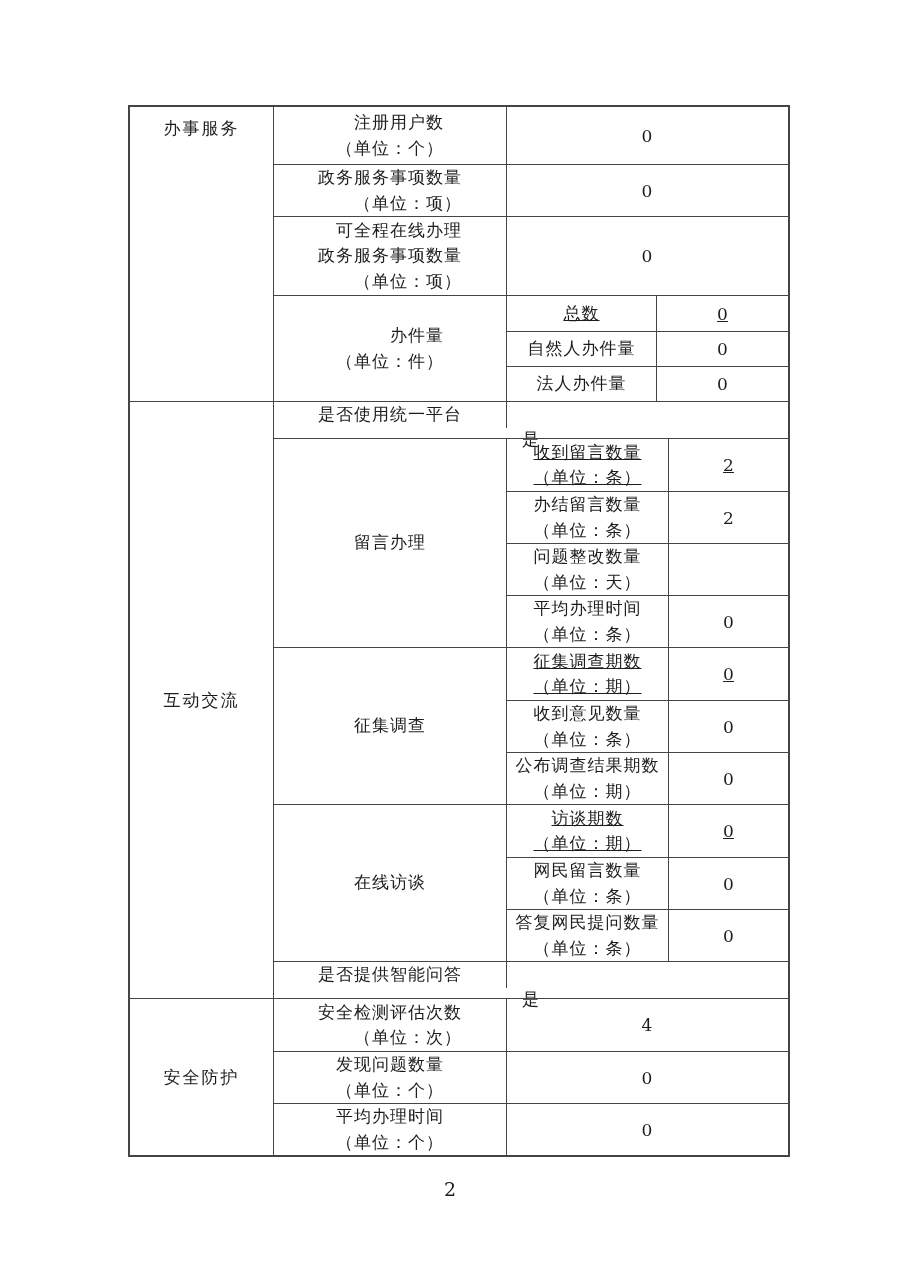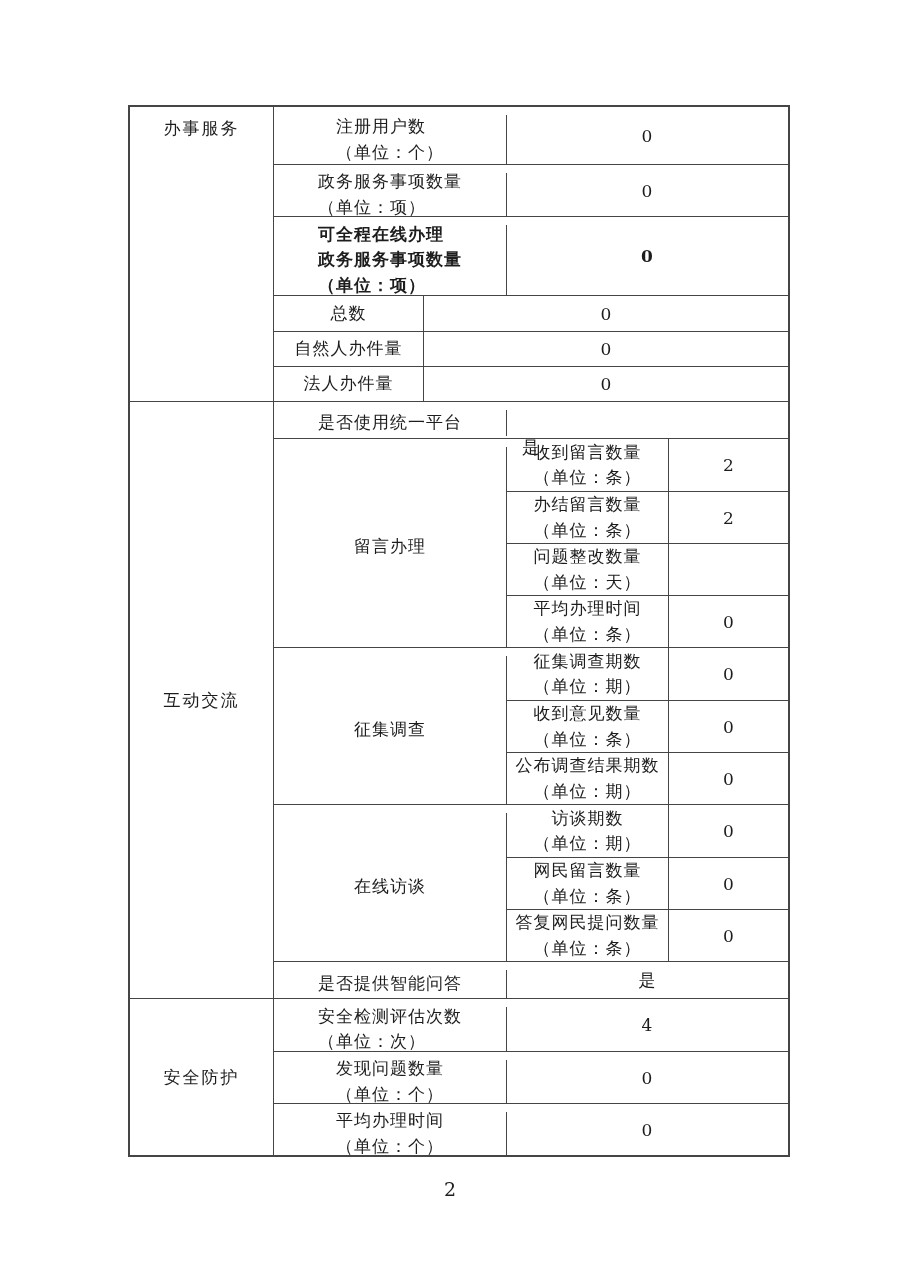--- a/index.html
+++ b/index.html
@@ -43,59 +43,58 @@
   .cat.top{align-items:flex-start;padding-top:10px;}
   .rows{flex:1;display:flex;flex-direction:column;}
   .row{display:flex;border-top:1px solid var(--bd);}
   .rows > .row:first-child{border-top:none;}
   .lbl{
     width:233px;
     border-right:1px solid var(--bd);
     display:flex;
     align-items:center;
     justify-content:center;
-    text-align:left;
+    text-align:right;
     white-space:pre-line;
     line-height:1.5;
     letter-spacing:1px;
-    margin-top:8px;
   }
   .val{
     flex:1;
     display:flex;
     align-items:center;
     justify-content:center;
     letter-spacing:1px;
   }
   .subs{flex:1;display:flex;flex-direction:column;}
   .subrow{display:flex;border-top:1px solid var(--bd);}
-  .subs > .subrow:first-child{border-top:none;}
+  .subs > .subrow:first-child{border-top:none;text-decoration:underline;}
   .slbl{
     border-right:1px solid var(--bd);
     display:flex;
     align-items:center;
     justify-content:center;
     text-align:center;
     white-space:pre-line;
     line-height:1.5;
     letter-spacing:1px;
   }
   .w1{width:150px;}
   .w2{width:162px;}
   .sval{
     flex:1;
     display:flex;
     align-items:center;
     justify-content:center;
   }
   .h36{height:36px;flex-direction:column;}
-  .h37{height:37px;}
+  .h37{height:37px;flex-direction:column;}
   .h52{height:52px;}
   .h57{height:57px;}
-  .h79{height:79px;font-weight:bold;}
+  .h79{height:79px;}
   .sh35{height:35px;}
   .sh52{height:52px;}
   .pagenum{
     position:absolute;
     top:1178px;
     left:0;
     width:900px;
     text-align:center;
     font-size:19px;
   }
@@ -119,20 +118,22 @@
 （单位：项）</div>
           <div class="val">0</div>
         </div>
         <div class="row h79">
           <div class="lbl">可全程在线办理
 政务服务事项数量
 （单位：项）</div>
           <div class="val">0</div>
         </div>
         <div class="row">
+          <div class="lbl">办件量
+（单位：件）</div>
           <div class="subs">
             <div class="subrow sh35">
               <div class="slbl w1">总数</div>
               <div class="sval">0</div>
             </div>
             <div class="subrow sh35">
               <div class="slbl w1">自然人办件量</div>
               <div class="sval">0</div>
             </div>
             <div class="subrow sh35">

